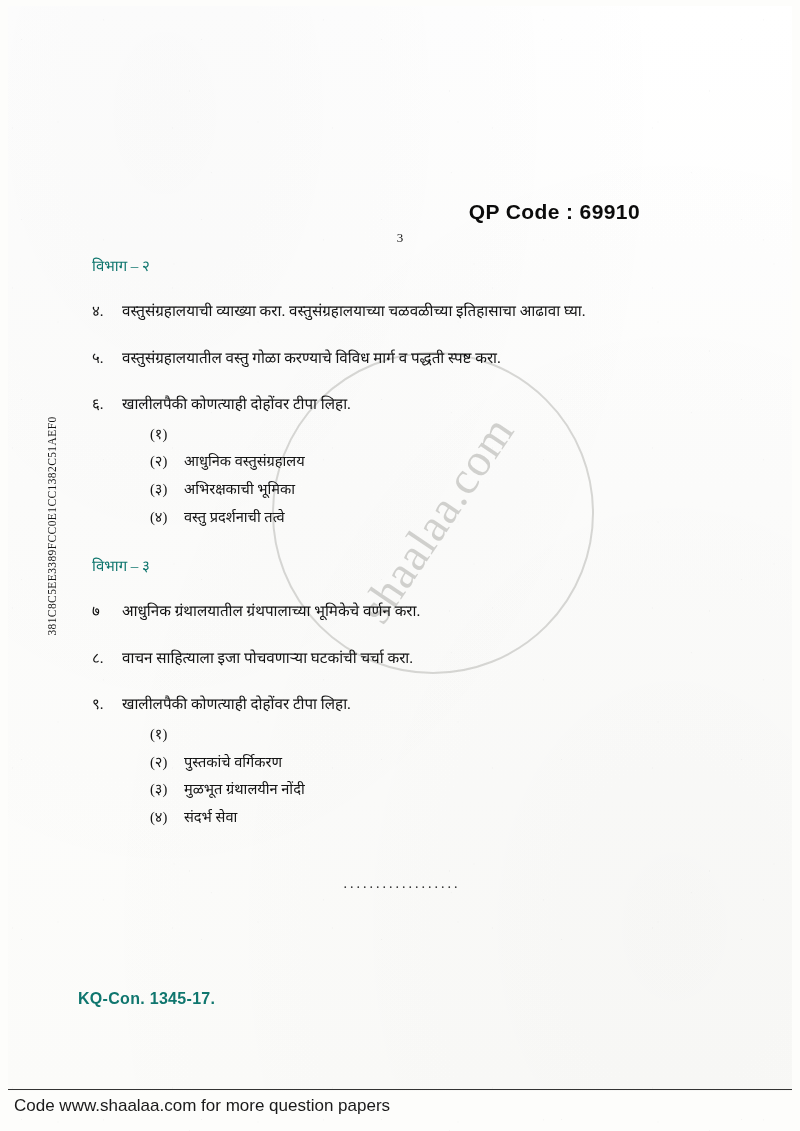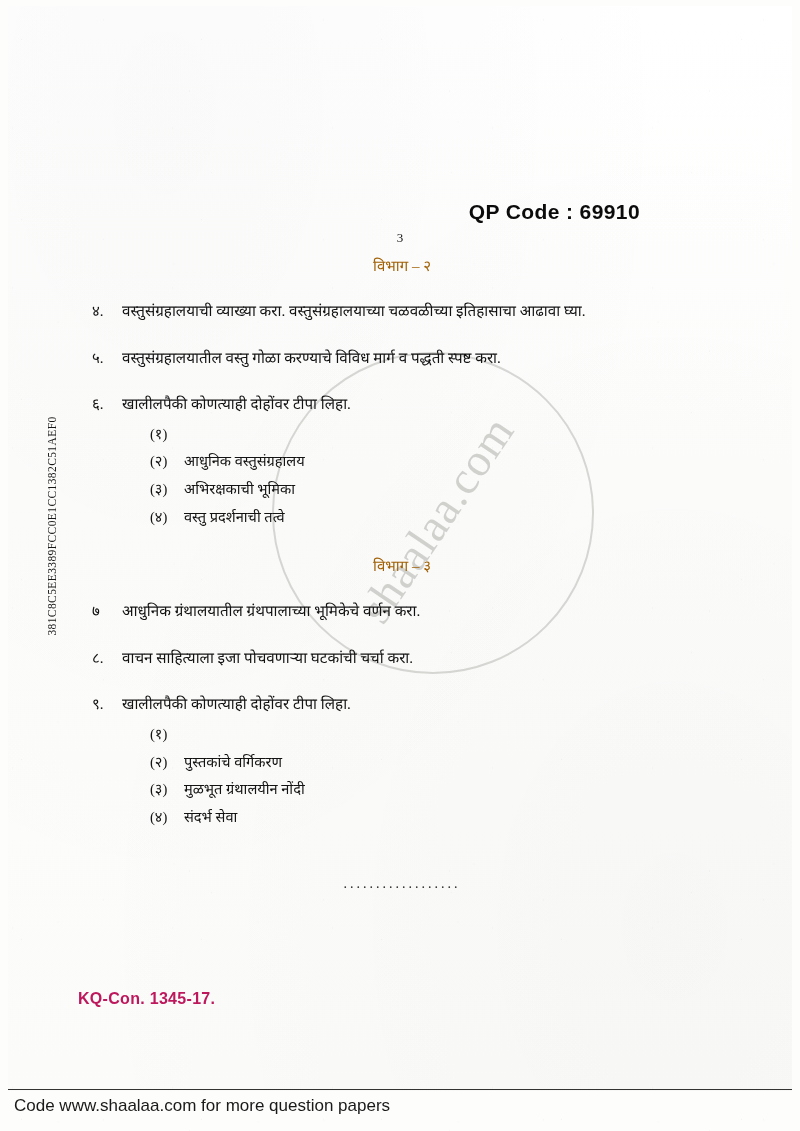--- a/index.html
+++ b/index.html
@@ -110,23 +110,22 @@
   }
   .page-number {
     position: absolute;
     left: 0; right: 0;
     top: 230px;
     text-align: center;
     font-size: 13px;
     color: #141414;
   }
   .section-heading {
-    text-align: center;
     font-size: 15px;
-    color: #a16207;
+    color: #0f766e;
     margin: 0;
   }
 
   .content {
     position: absolute;
     left: 92px;
     top: 255px;
     width: 620px;
   }
 
@@ -177,21 +176,21 @@
   }
 
   .con-no {
     position: absolute;
     left: 78px;
     top: 990px;
     font-family: "Liberation Sans", sans-serif;
     font-weight: bold;
     font-size: 16px;
     letter-spacing: .3px;
-    color: #be185d;
+    color: #0f766e;
   }
 
   .footer-rule {
     position: absolute;
     left: 8px;
     top: 1089px;
     width: 784px;
     height: 1px;
     background: #333;
   }

